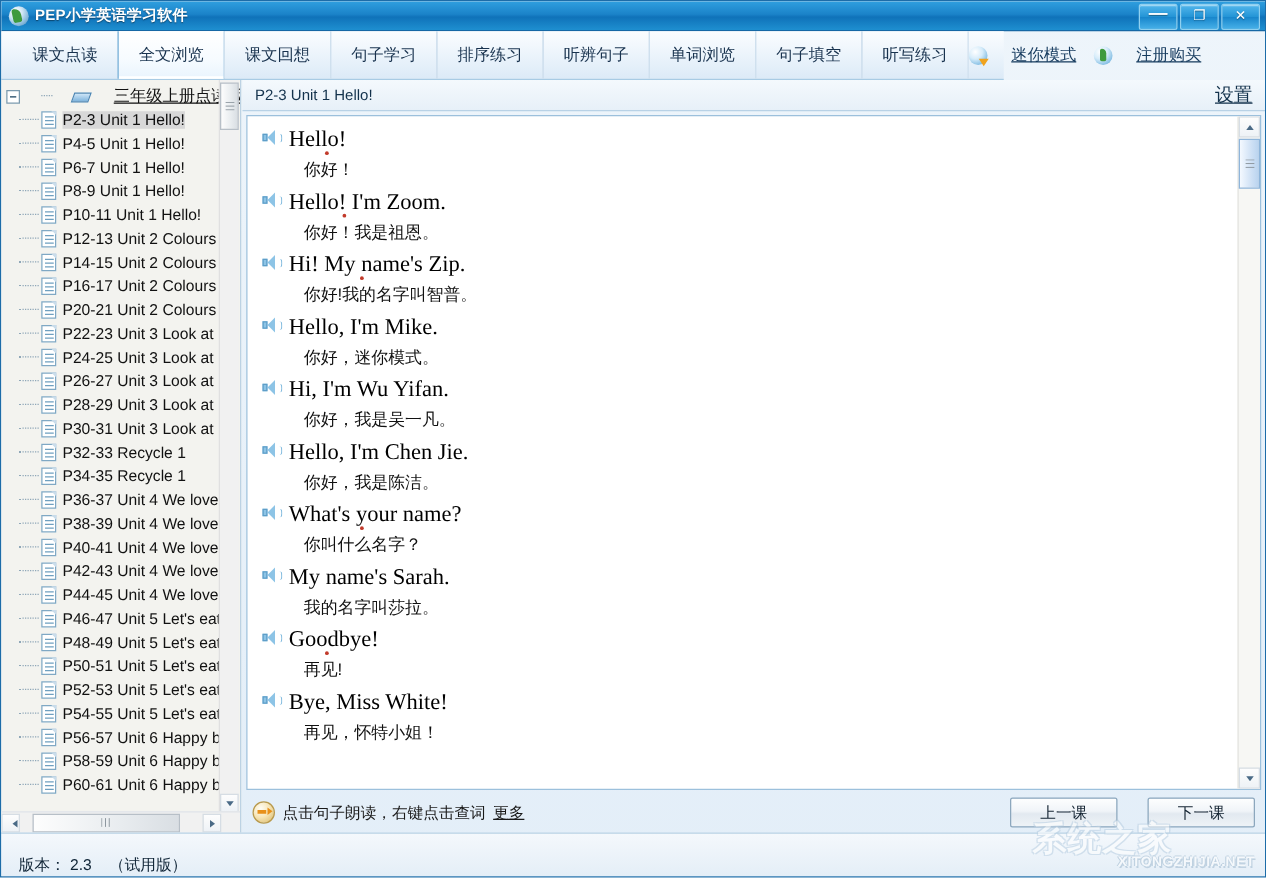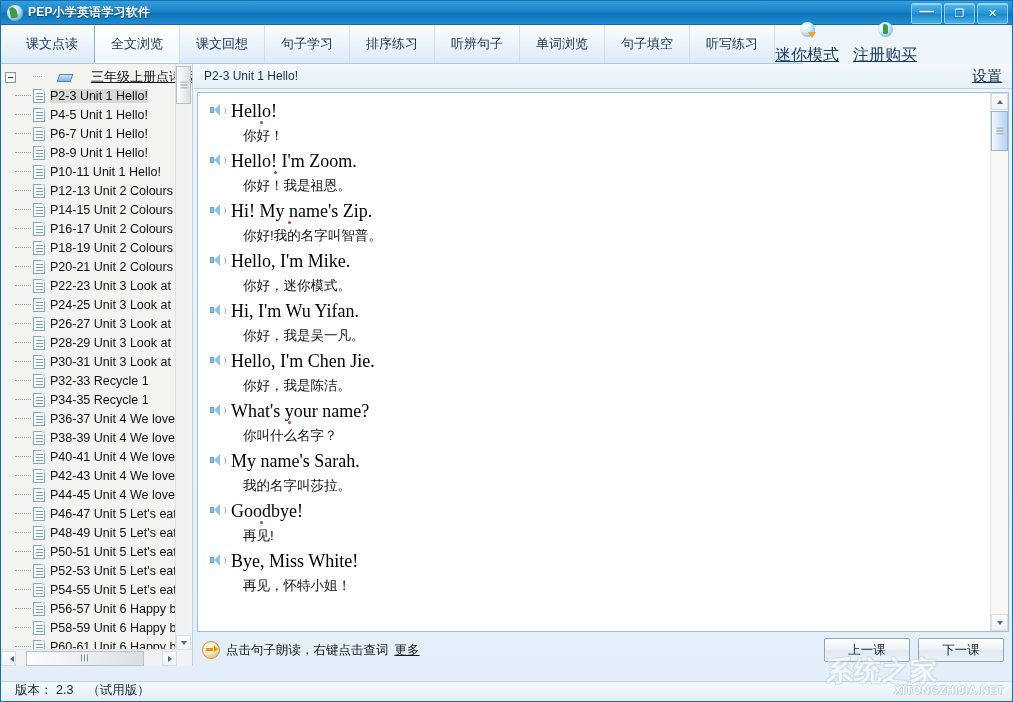--- a/index.html
+++ b/index.html
@@ -128,26 +128,25 @@
   #tab-right {
     margin-left: auto;
     display: flex;
     align-items: center;
     padding-right: 10px;
     gap: 14px;
   }
   .tool-link {
     display: flex;
     align-items: center;
-    gap: 8px;
-    font-size: 16px;
+    gap: 19px;
+    font-size: 13px;
     color: #153a5e;
     cursor: pointer;
     white-space: nowrap;
-    flex-direction: column;
   }
   .tool-link .tl-text { text-decoration: underline; }
   .round-icon {
     width: 15px; height: 15px;
     border-radius: 50%;
     background: radial-gradient(circle at 35% 30%, #ffffff 0%, #d6ecfa 40%, #86bfe4 75%, #3b85b8 100%);
     position: relative;
     flex: none;
   }
   .round-icon.mini::after {
@@ -520,47 +519,47 @@
     position: absolute;
     right: 1px; top: 4px;
     border-top: 3.5px solid transparent;
     border-bottom: 3.5px solid transparent;
     border-left: 4px solid #e8901a;
   }
   #hint .more { text-decoration: underline; cursor: pointer; }
   #nav-buttons {
     margin-left: auto;
     display: flex;
-    gap: 8px;
+    gap: 24px;
     align-items: center;
   }
   .nav-btn {
     width: 86px; height: 24px;
     box-sizing: border-box;
     border: 1px solid #8ca7bd;
     border-radius: 2px;
     background: linear-gradient(#fdfefe 0%, #f0f4f8 45%, #e2e9f0 55%, #eef3f7 100%);
     font-size: 12.5px;
     color: #10202f;
     text-align: center;
     line-height: 22px;
     cursor: pointer;
   }
 
   
   #status-bar {
     position: absolute;
     left: 0; bottom: 0;
     width: 1011px;
-    height: 20px;
+    height: 35px;
     box-sizing: border-box;
     background: linear-gradient(#f4f8fc, #e4eef7);
     border-top: 1px solid #bcd3e5;
     display: flex;
-    align-items: flex-start;
+    align-items: flex-end;
     padding-left: 14px;
   }
   #status-bar .st-text {
     font-size: 12.5px;
     color: #0f2436;
     white-space: pre;
   }
 
   
   #watermark {
@@ -701,25 +700,20 @@
             </div>
             <div class="tree-item">
               <span class="lead"></span>
               <span class="page-icon"></span>
               <span class="label">P14-15 Unit 2 Colours</span>
             </div>
             <div class="tree-item">
               <span class="lead"></span>
               <span class="page-icon"></span>
               <span class="label">P16-17 Unit 2 Colours</span>
-            </div>
-            <div class="tree-item">
-              <span class="lead"></span>
-              <span class="page-icon"></span>
-              <span class="label">P18-19 Unit 2 Colours</span>
             </div>
             <div class="tree-item">
               <span class="lead"></span>
               <span class="page-icon"></span>
               <span class="label">P20-21 Unit 2 Colours</span>
             </div>
             <div class="tree-item">
               <span class="lead"></span>
               <span class="page-icon"></span>
               <span class="label">P22-23 Unit 3 Look at me!</span>

